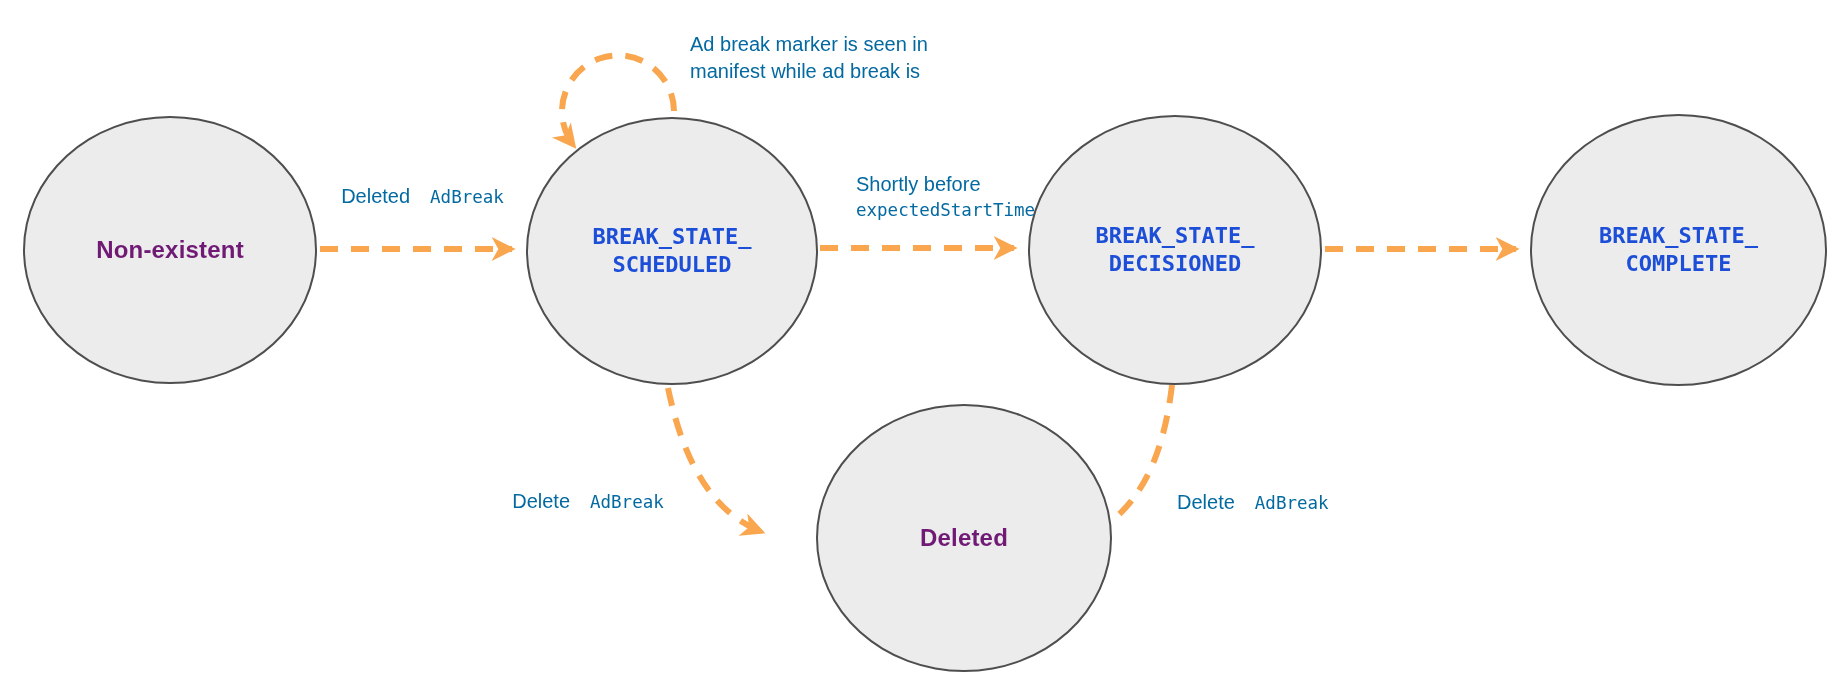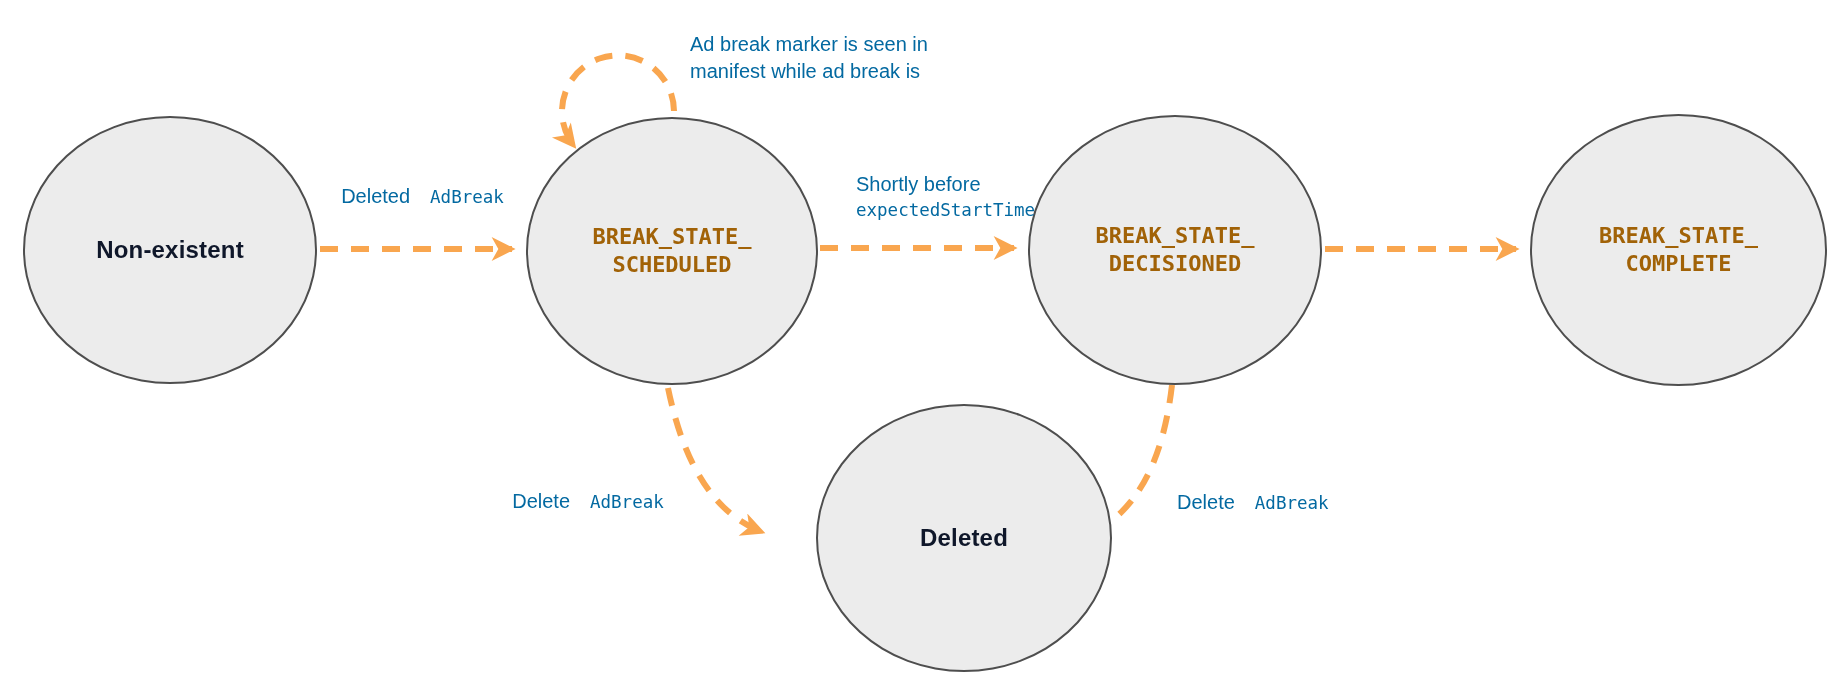--- a/index.html
+++ b/index.html
@@ -35,28 +35,28 @@
     display: flex;
     flex-direction: column;
     align-items: center;
     justify-content: center;
     text-align: center;
     box-sizing: border-box;
   }
   .node .plain-name {
     font-size: 24px;
     font-weight: bold;
-    color: #0f172a;
+    color: #701a75;
     letter-spacing: 0.2px;
   }
   .node .code-name {
     font-family: "DejaVu Sans Mono", monospace;
     font-size: 22px;
     font-weight: bold;
-    color: #a16207;
+    color: #1d4ed8;
     line-height: 28px;
     white-space: nowrap;
   }
   .edge-label {
     position: absolute;
     color: #0369a1;
     font-size: 20px;
     line-height: 26px;
     white-space: nowrap;
   }

